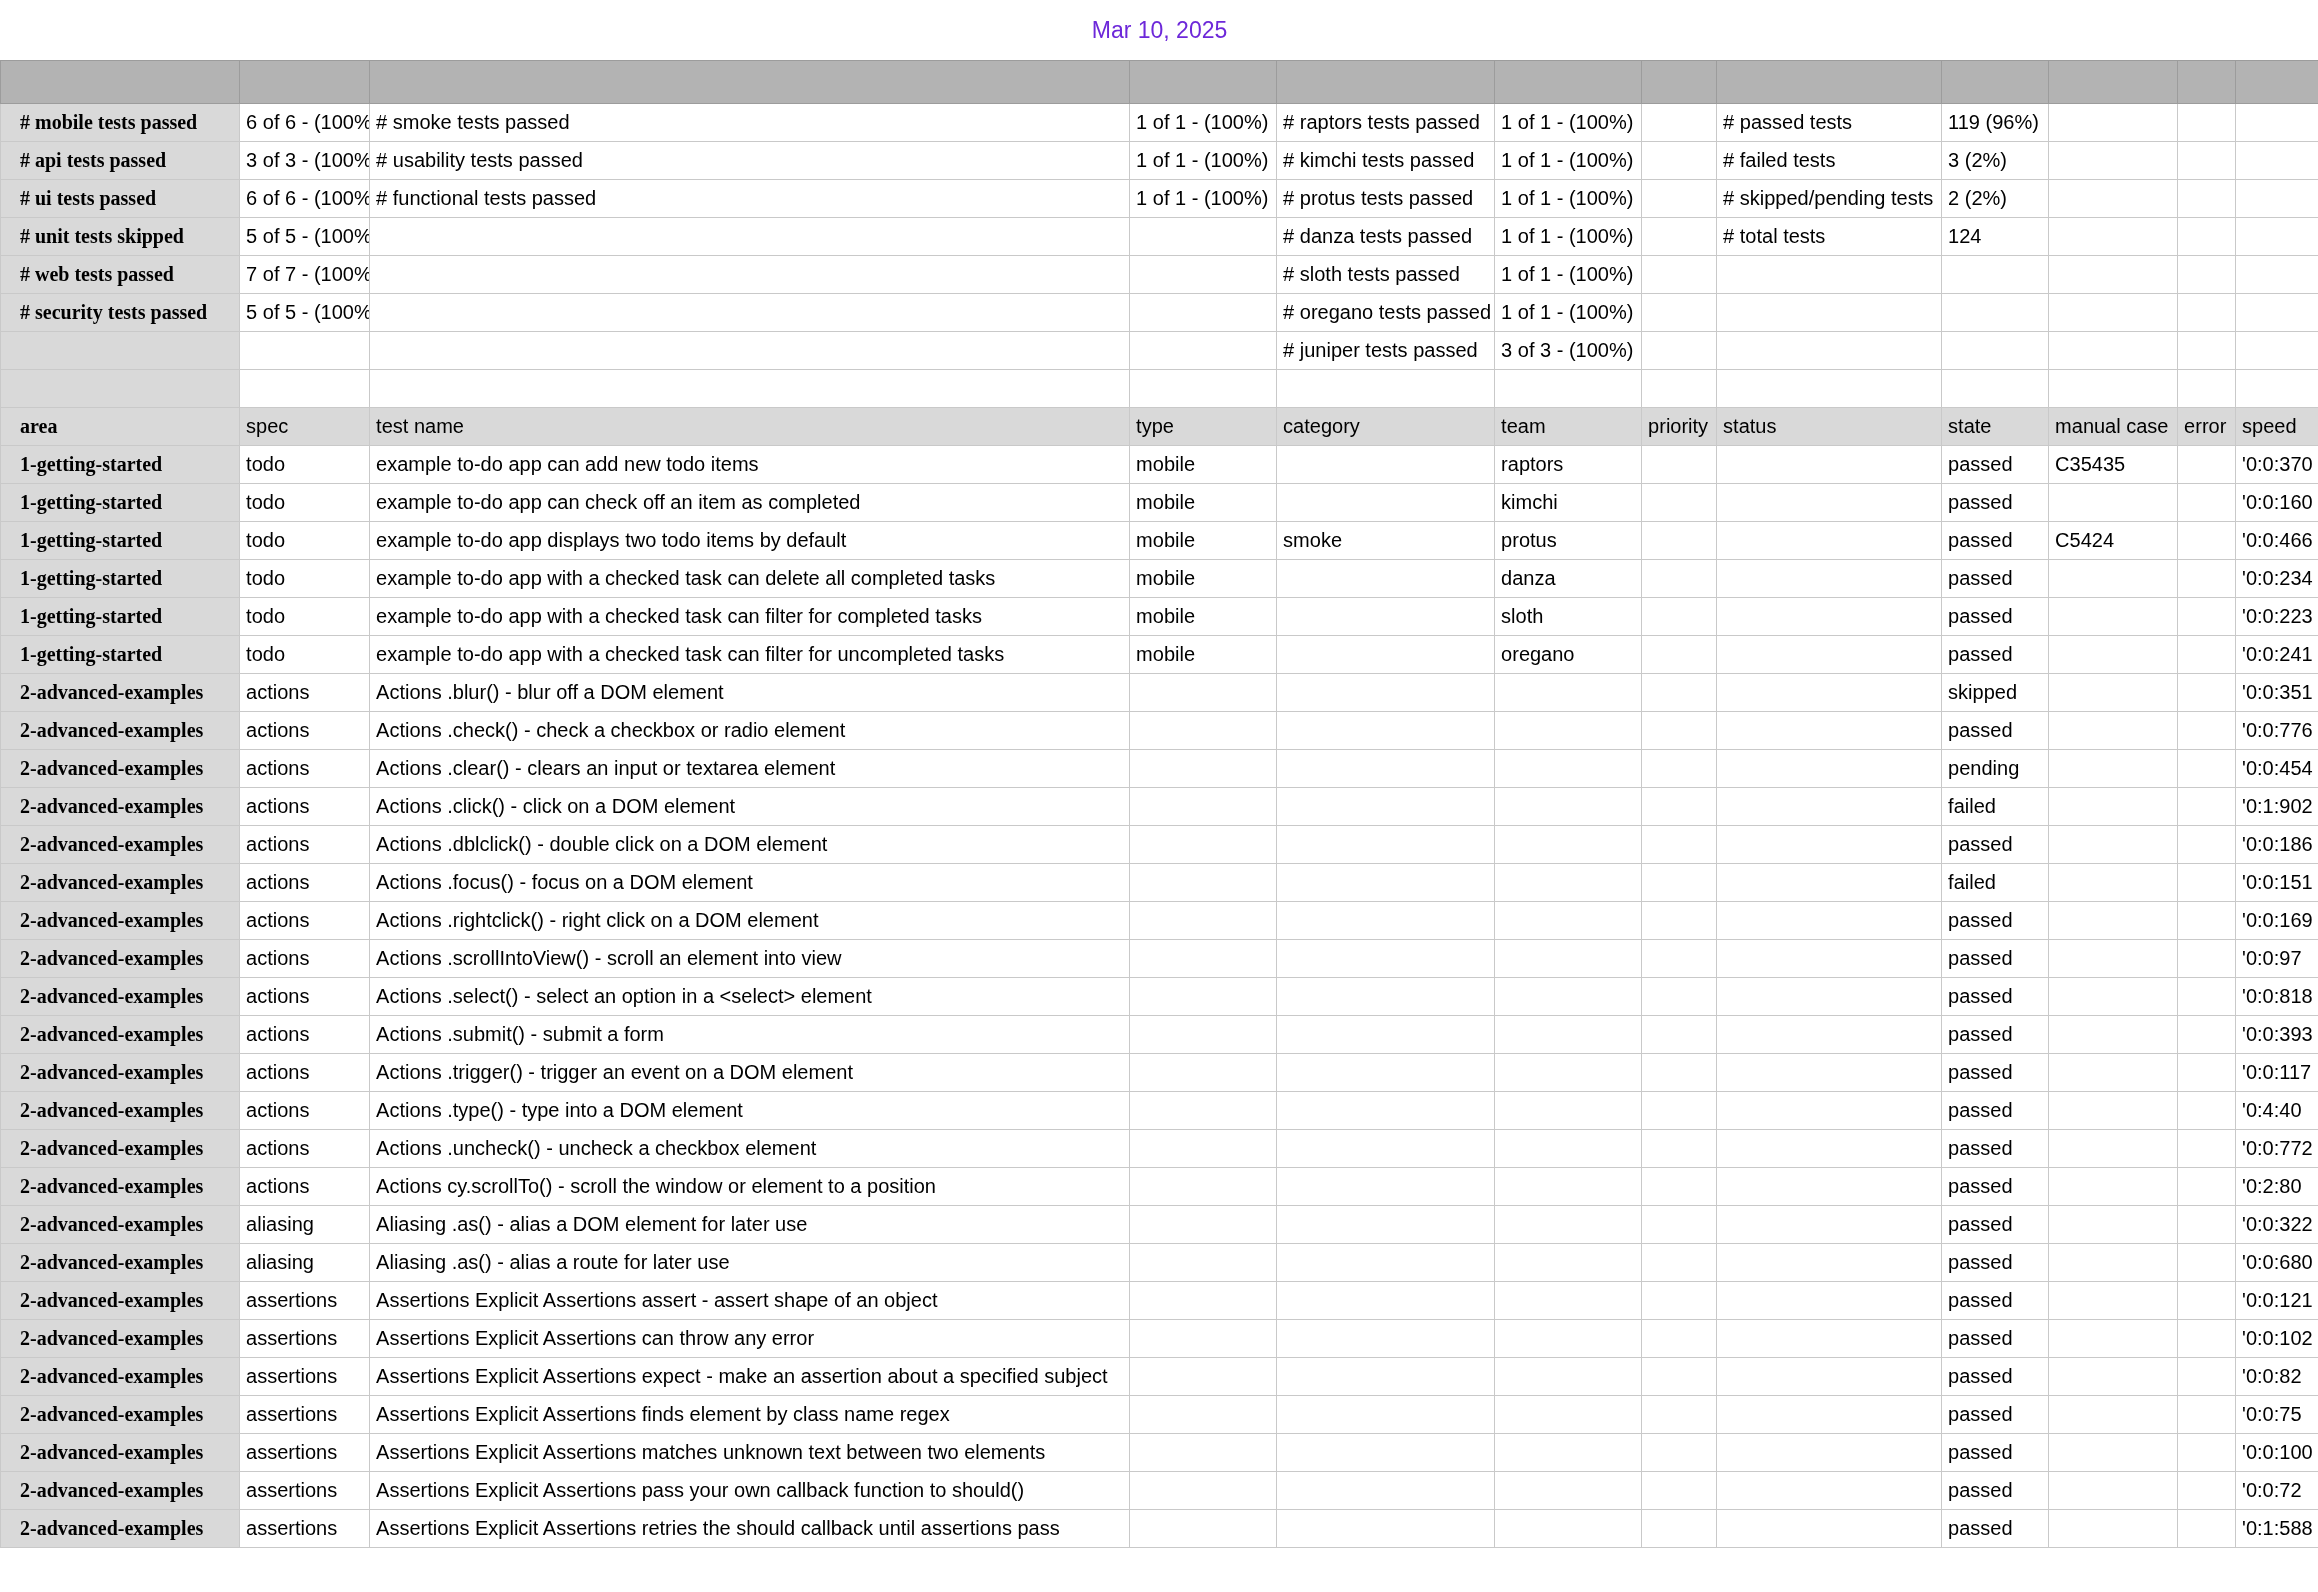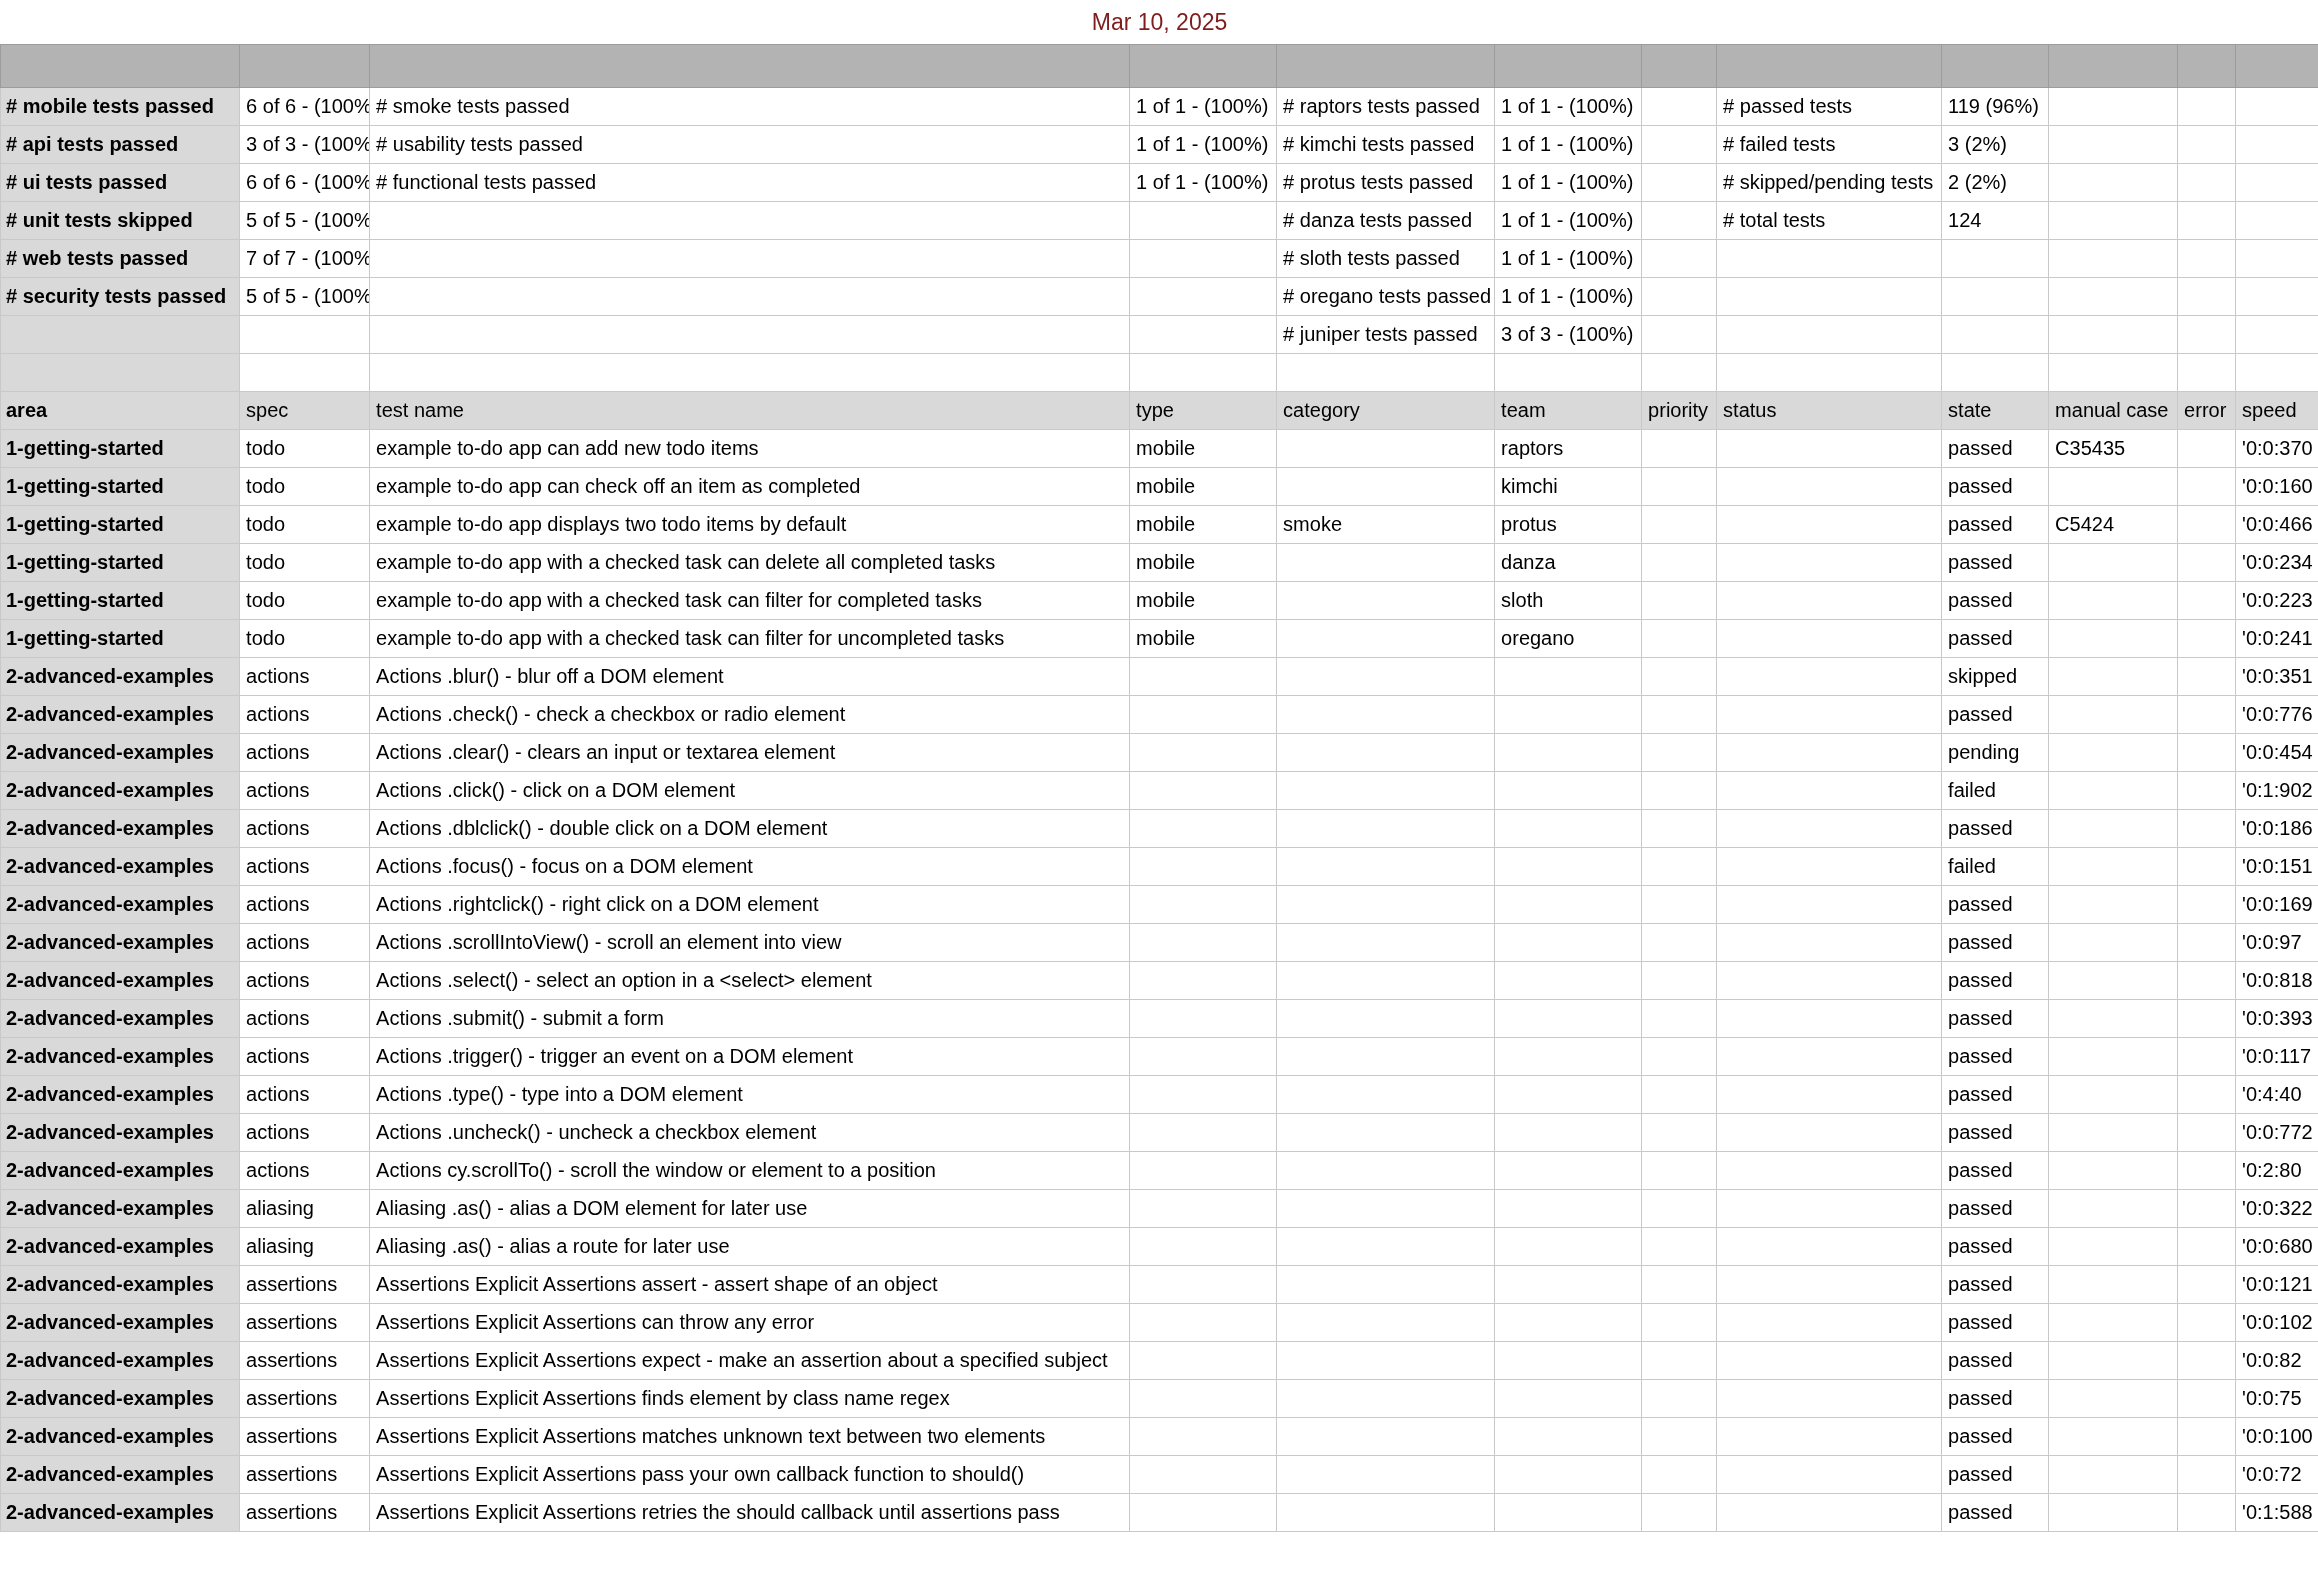--- a/index.html
+++ b/index.html
@@ -7,41 +7,41 @@
   body {
     width: 2319px;
     height: 1592px;
     overflow: hidden;
     background: #ffffff;
     font-family: "Liberation Sans", "DejaVu Sans", sans-serif;
     font-size: 20px;
     color: #000000;
   }
   .title-bar {
-    height: 44px;
+    height: 60px;
     display: flex;
     align-items: center;
     justify-content: center;
     font-size: 23px;
-    color: #7f1d1d;
+    color: #6d28d9;
   }
   table.sheet {
     border-collapse: collapse;
     table-layout: fixed;
     width: 2319px;
   }
   .sheet td {
     height: 38px;
     padding: 0 6.1px;
     border: 1.5px solid var(--line, #c9c9c9);
     white-space: nowrap;
     overflow: hidden;
     vertical-align: middle;
   }
-  .sheet td:first-child { padding-left: 5px; }
+  .sheet td:first-child { padding-left: 19px; font-family: Liberation Serif, serif; }
   .sheet tr.band td {
     height: 43px;
     background: var(--band, #b3b3b3);
     border-color: var(--banddiv, #9c9c9c);
   }
   .sheet td.gray { background: var(--hdr, #d9d9d9); }
   .sheet tr.header-row td { background: var(--hdr, #d9d9d9); margin-top: 9px; }
   .sheet td.b { font-weight: 700; }
   .sheet td.right { text-align: left; }
 </style>

